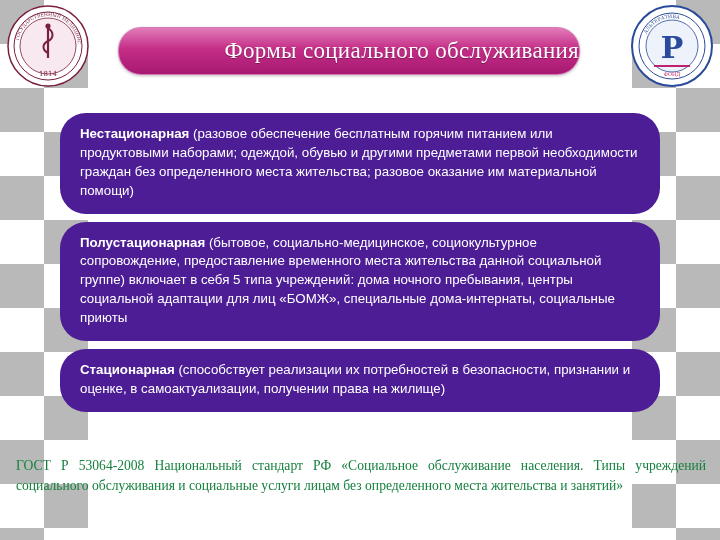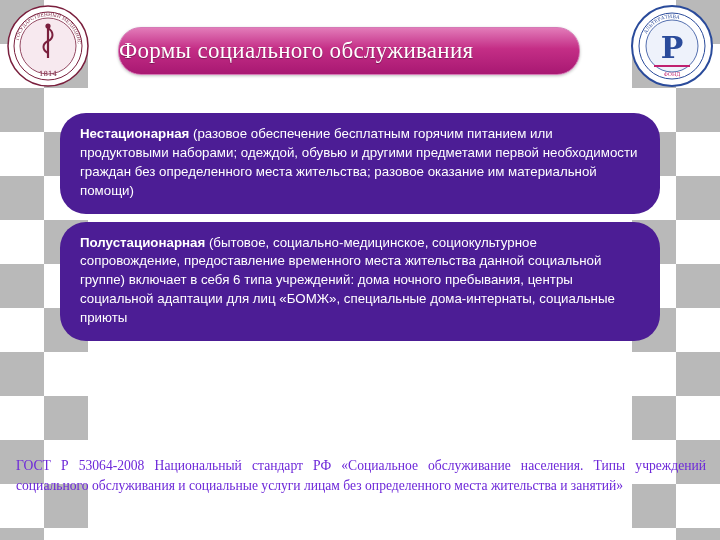--- a/index.html
+++ b/index.html
@@ -47,21 +47,21 @@
     left: 118px;
     top: 27px;
     width: 460px;
     height: 46px;
     border-radius: 23px;
     background: linear-gradient(to bottom, #e27bb9 0%, #c42e86 45%, #a81872 100%);
     border: 1px solid #d57ab6;
     box-shadow: 0 1px 3px rgba(0,0,0,0.25);
     display: flex;
     align-items: center;
-    justify-content: flex-start;
+    justify-content: flex-end;
   }
   .title-banner .title-text {
     color: #ffffff;
     font-family: "Liberation Serif", serif;
     font-size: 23px;
     letter-spacing: 0.3px;
     text-shadow: 0 1px 1px rgba(0,0,0,0.35);
     white-space: nowrap;
   }
 
@@ -92,21 +92,21 @@
 
   
   .footer-note {
     position: absolute;
     left: 16px;
     top: 456px;
     width: 690px;
     font-family: "Liberation Serif", serif;
     font-size: 13.6px;
     line-height: 1.46;
-    color: #6d28d9;
+    color: #15803d;
     text-align: justify;
   }
   .footer-note p { margin: 0; }
 </style>
 </head>
 <body>
 
 <div class="side-strip left">
   <div class="cell-a"></div>
     <div class="cell-b"></div>
@@ -200,21 +200,24 @@
   <span class="title-text">Формы социального обслуживания</span>
 </div>
 
 <div class="blocks">
 
   <div class="block">
     <b>Нестационарная</b><span class="body"> (разовое обеспечение бесплатным горячим питанием или продуктовыми наборами; одеждой, обувью и другими предметами первой необходимости граждан без определенного места жительства; разовое оказание им материальной помощи)</span>
   </div>
 
   <div class="block">
-    <b>Полустационарная</b><span class="body"> (бытовое, социально-медицинское, социокультурное сопровождение, предоставление временного места жительства данной социальной группе) включает в себя 6  типа учреждений: дома ночного пребывания, центры социальной адаптации для лиц «БОМЖ», специальные дома-интернаты, социальные приюты</span>
+    <b>Полустационарная</b><span class="body"> (бытовое, социально-медицинское, социокультурное сопровождение, предоставление временного места жительства данной социальной группе) включает в себя 5  типа учреждений: дома ночного пребывания, центры социальной адаптации для лиц «БОМЖ», специальные дома-интернаты, социальные приюты</span>
   </div>
 
+  <div class="block">
+    <b>Стационарная</b><span class="body"> (способствует реализации их потребностей в безопасности, признании и оценке, в самоактуализации, получении права на жилище)</span>
+  </div>
 
 </div>
 
 <div class="footer-note">
   <p>ГОСТ Р 53064-2008 Национальный стандарт РФ «Социальное обслуживание населения. Типы учреждений социального обслуживания и социальные услуги лицам без определенного места жительства и занятий»</p>
 </div>
 
 </body></html>

